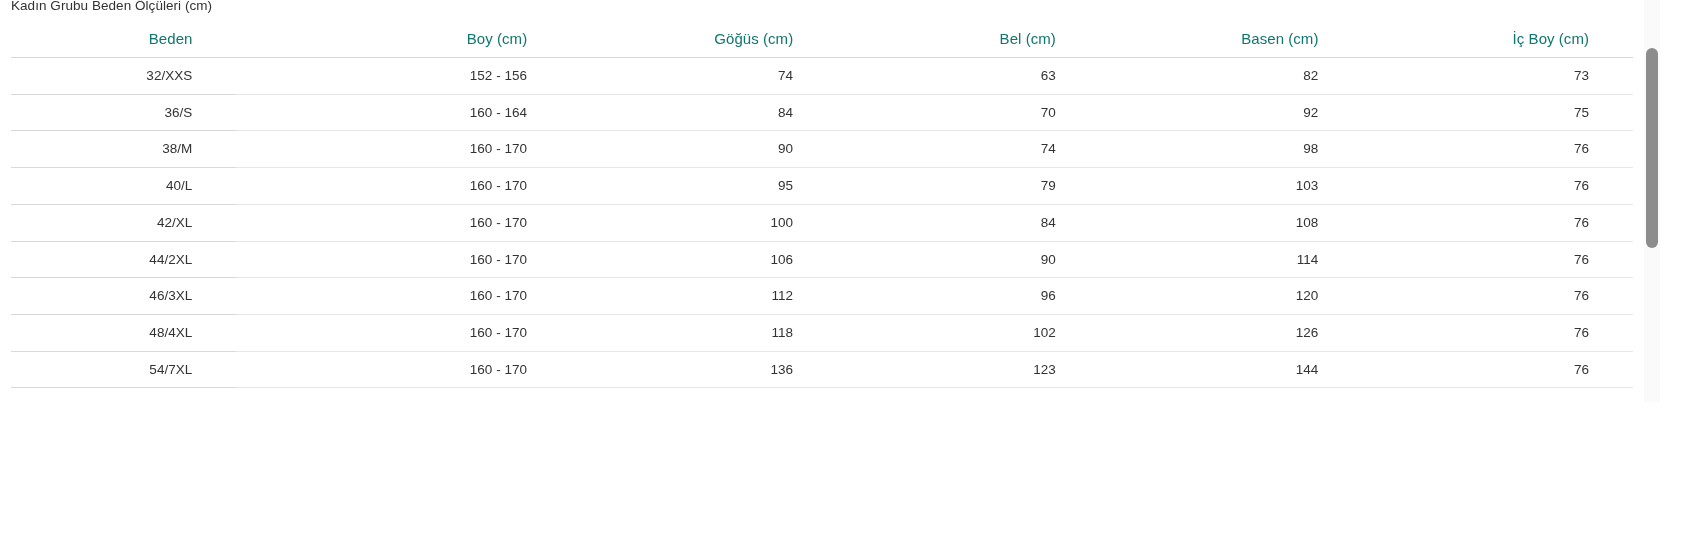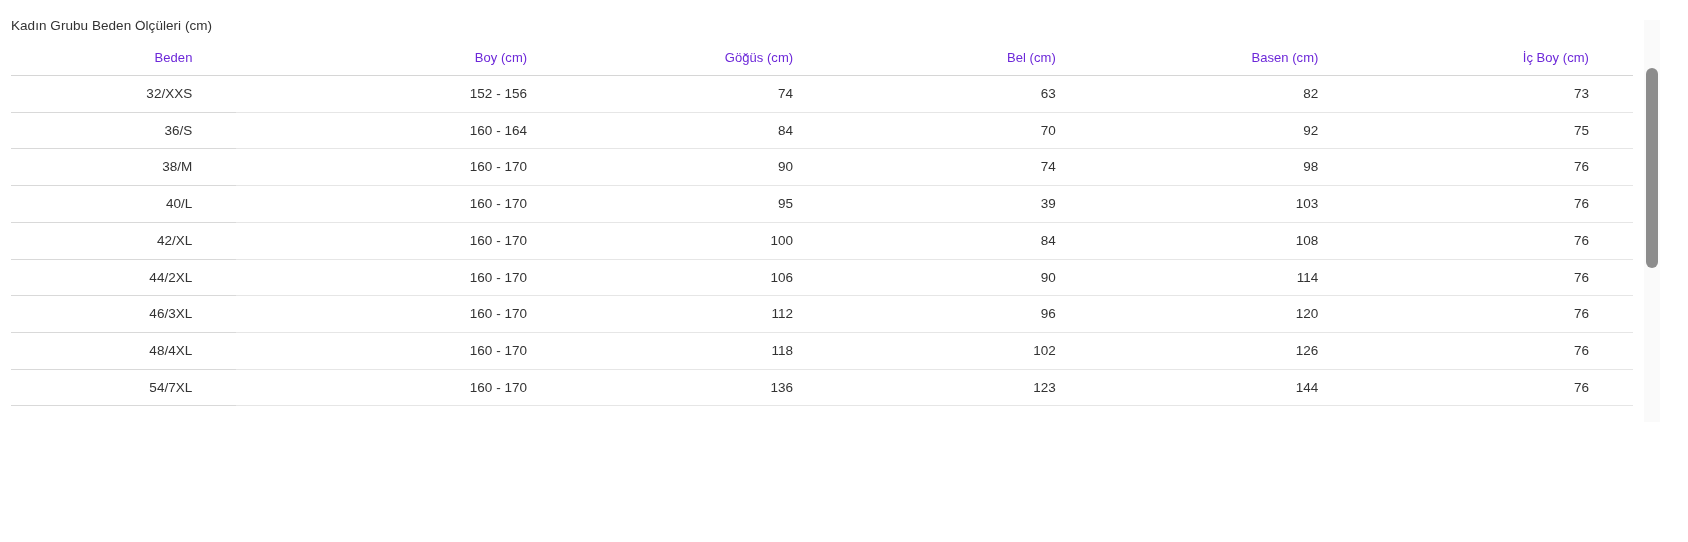--- a/index.html
+++ b/index.html
@@ -14,21 +14,20 @@
     -webkit-font-smoothing: antialiased;
   }
 
   .page {
     position: relative;
     width: 1688px;
     height: 402px;
     overflow: hidden;
     background: #ffffff;
     box-sizing: border-box;
-    margin-top: 20px;
   }
 
   
   .chart-title {
     position: absolute;
     left: 11px;
     top: -4px;
     font-size: 13.5px;
     line-height: 20px;
     color: #333333;
@@ -56,22 +55,22 @@
 
   .size-table col.c-beden  { width: 200px; }
   .size-table col.c-boy    { width: 297px; }
   .size-table col.c-gogus  { width: 236px; }
   .size-table col.c-bel    { width: 233px; }
   .size-table col.c-basen  { width: 233px; }
   .size-table col.c-icboy  { width: 240px; }
 
   .size-table thead th {
     font-weight: normal;
-    color: #6d28d9;
-    font-size: 13px;
+    color: #0f766e;
+    font-size: 15px;
     text-align: right;
     padding: 0 44px 10px 0;
     vertical-align: bottom;
     white-space: nowrap;
     letter-spacing: 0.05px;
   }
   
   .size-table thead tr {
     border-bottom: 1px solid #d6d6d6;
   }
@@ -169,21 +168,21 @@
           <td>160 - 170</td>
           <td>90</td>
           <td>74</td>
           <td>98</td>
           <td>76</td>
         </tr>
         <tr>
           <td class="first-col">40/L</td>
           <td>160 - 170</td>
           <td>95</td>
-          <td>39</td>
+          <td>79</td>
           <td>103</td>
           <td>76</td>
         </tr>
         <tr>
           <td class="first-col">42/XL</td>
           <td>160 - 170</td>
           <td>100</td>
           <td>84</td>
           <td>108</td>
           <td>76</td>

